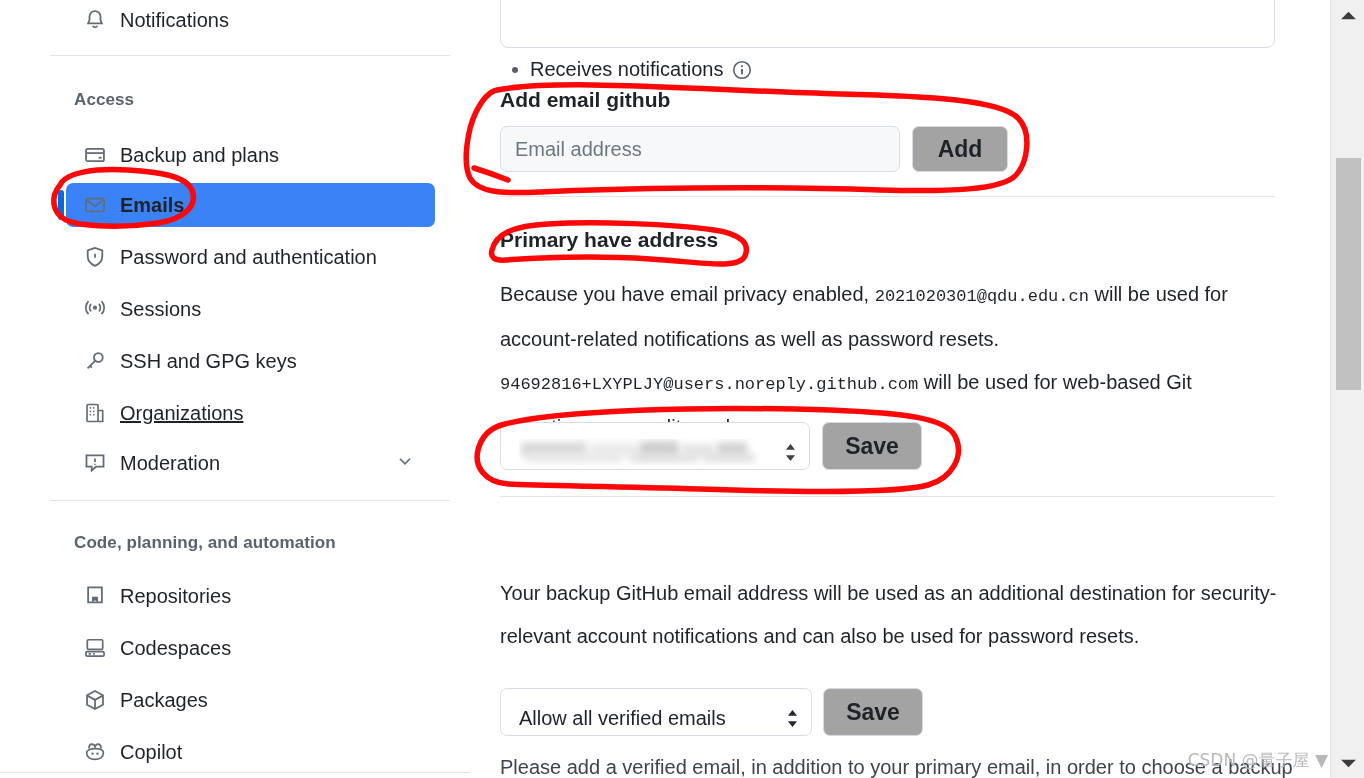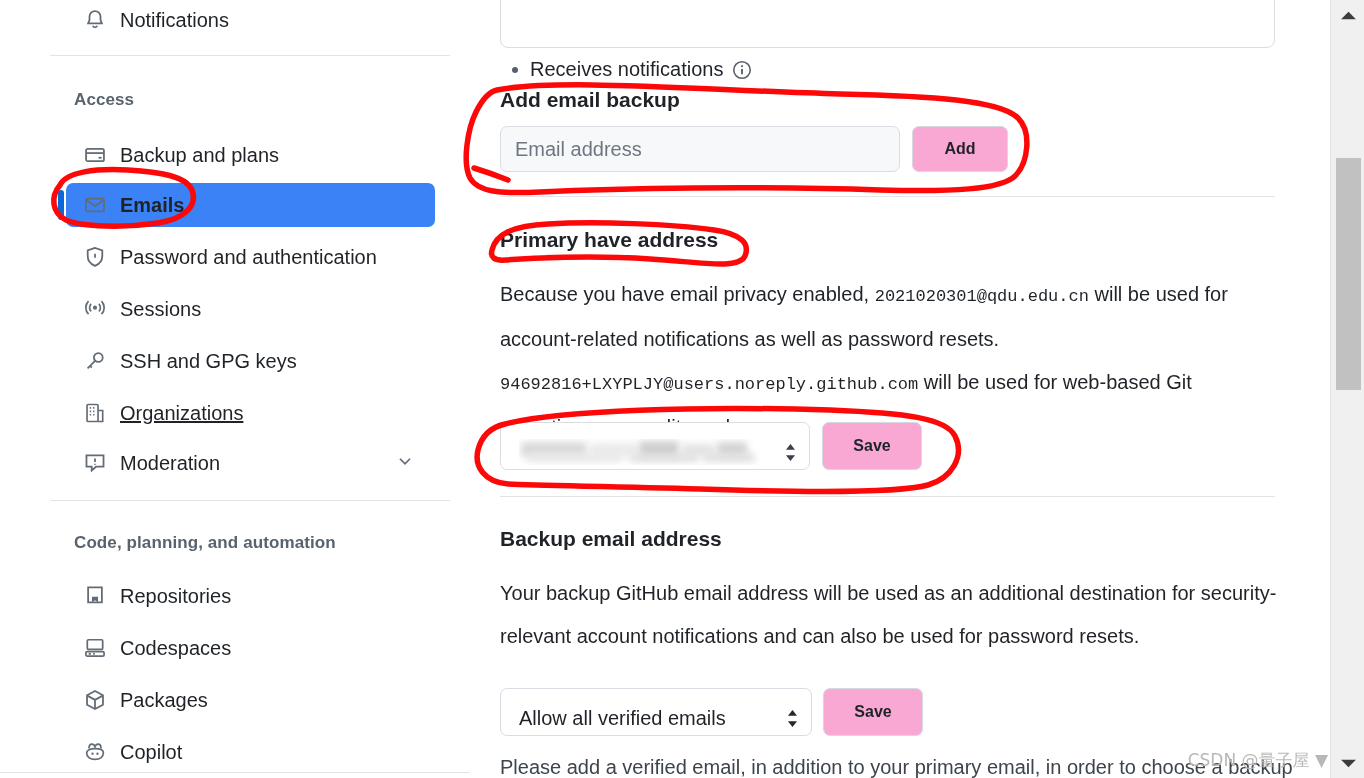--- a/index.html
+++ b/index.html
@@ -68,21 +68,21 @@
   .mono { font-family: "Liberation Mono", "DejaVu Sans Mono", monospace; font-size: 17px; }
 
   .txt-input {
     position: absolute; border: 1px solid #d8dee4; border-radius: 7px;
     background: #f6f8fa; font-size: 20px; color: #6e7781;
     padding: 0 14px; font-family: "Liberation Sans", sans-serif;
     display:flex; align-items:center;
   }
   .btn {
     position: absolute; border: 1px solid #d5dae0; border-radius: 7px;
-    background: #f9a8d4; color: #1f2328; font-size: 16px; font-weight: 600;
+    background: #a3a3a3; color: #1f2328; font-size: 23px; font-weight: 600;
     display: flex; align-items: center; justify-content: center;
     font-family: "Liberation Sans", sans-serif;
   }
   .sel {
     position: absolute; border: 1px solid #d8dee4; border-radius: 7px;
     background: #fff; color: #1f2328; font-size: 20px;
     display: flex; align-items: center; padding: 12px 12px 0 18px;
     justify-content: space-between;
   }
   .sel .arrows { margin-left: 14px; display:flex; flex-direction:column; gap:2px; }
@@ -283,21 +283,21 @@
       <span>Receives notifications</span>
       <span class="info-ico">
         <svg width="20" height="20" viewBox="0 0 16 16" fill="none" stroke="#57606a" stroke-width="1.25">
           <circle cx="8" cy="8" r="6.6"></circle>
           <path d="M8 7.1v4.2" stroke-width="1.5"></path>
           <circle cx="8" cy="4.9" r="0.82" fill="#57606a" stroke="none"></circle>
         </svg>
       </span>
     </div>
 
-    <h3 class="h-sub" style="left:30px; top:88px;">Add email backup</h3>
+    <h3 class="h-sub" style="left:30px; top:88px;">Add email github</h3>
     <div class="txt-input" style="left:30px; top:126px; width:400px; height:46px;">
       <span>Email address</span>
     </div>
     <div class="btn" style="left:442px; top:126px; width:96px; height:46px;">Add</div>
 
     <div class="hr-main" style="top:196px;"></div>
 
     <h3 class="h-sub" style="left:30px; top:228px;">Primary have address</h3>
 
     <div class="body-text" style="left:30px; top:273px; width:782px;">
@@ -323,21 +323,20 @@
         <svg width="13" height="19" viewBox="0 0 12 18" fill="#3a4149">
           <path d="M6 1 10.3 6.4H1.7z"></path>
             <path d="M6 17 1.7 11.6h8.6z"></path>
         </svg>
       </span>
     </div>
     <div class="btn" style="left:352px; top:422px; width:100px; height:48px;">Save</div>
 
     <div class="hr-main" style="top:496px;"></div>
 
-    <h3 class="h-sub" style="left:30px; top:527px;">Backup email address</h3>
     <div class="body-text" style="left:30px; top:572px; width:782px;">Your backup GitHub email address will be used as an additional destination for security-relevant account notifications and can also be used for password resets.</div>
 
     <div class="sel" style="left:30px; top:688px; width:312px; height:48px;">
       <span>Allow all verified emails</span>
       <span class="arrows">
         <svg width="13" height="19" viewBox="0 0 12 18" fill="#24292f">
           <path d="M6 1 10.3 6.4H1.7z"></path>
             <path d="M6 17 1.7 11.6h8.6z"></path>
         </svg>
       </span>

